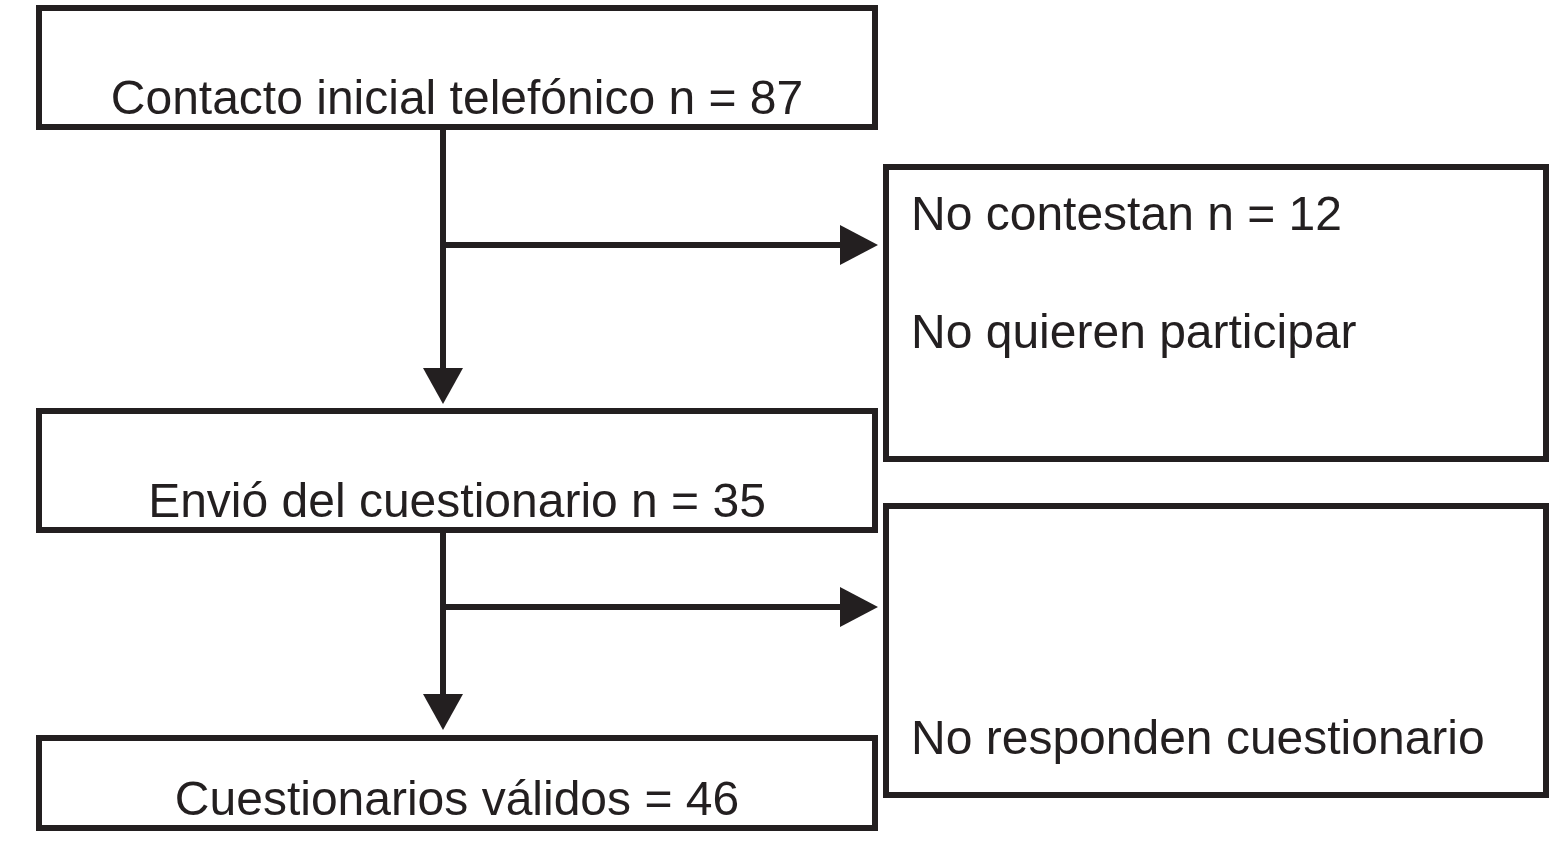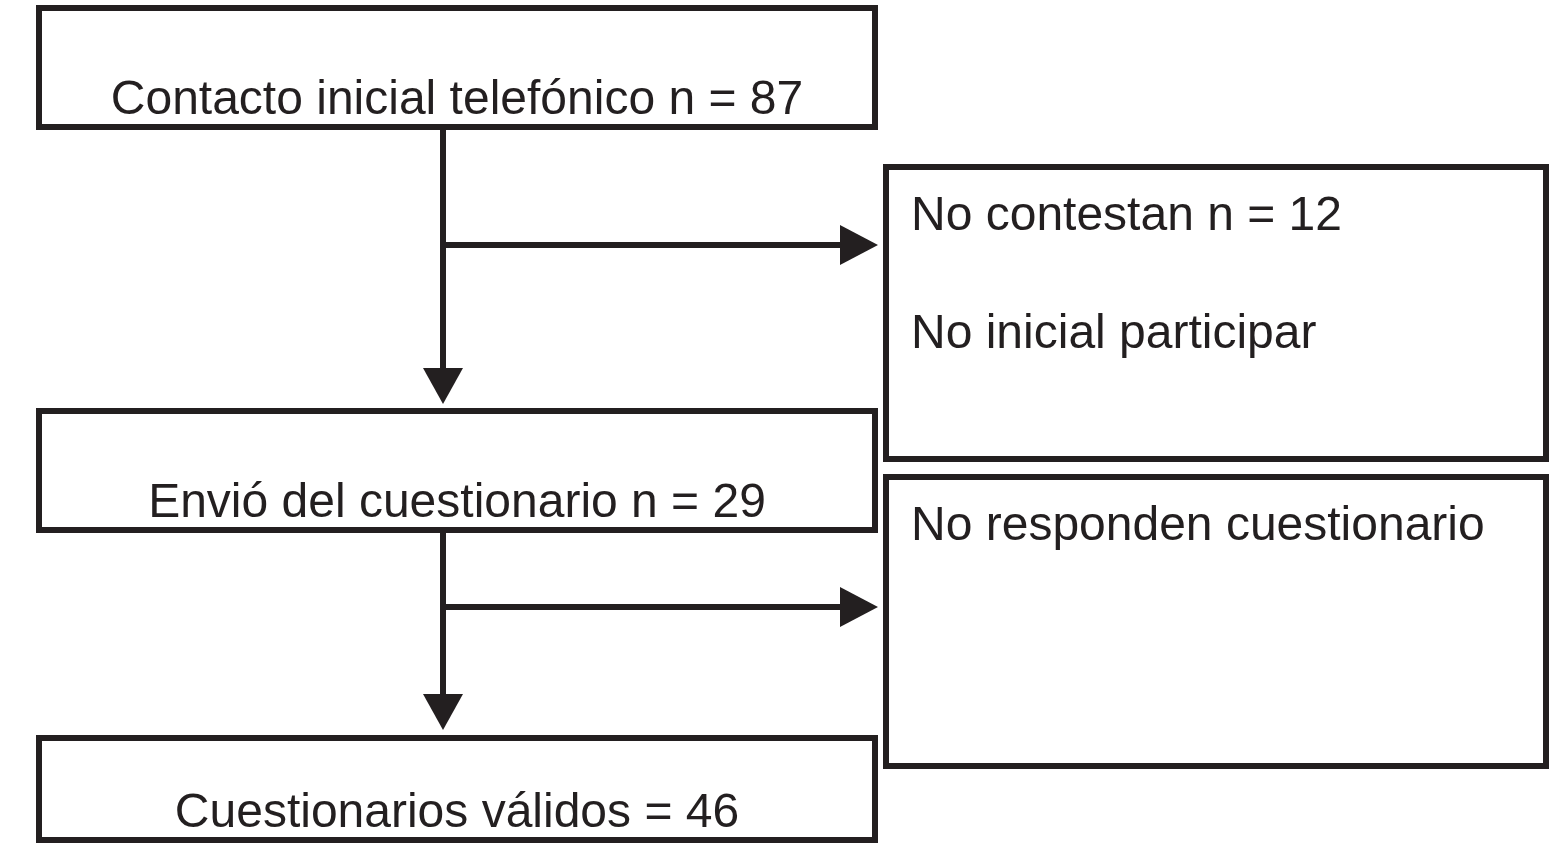--- a/index.html
+++ b/index.html
@@ -31,34 +31,34 @@
     align-items: flex-end;
     justify-content: center;
     text-align: center;
     font-size: 48px;
     line-height: 52px;
     white-space: nowrap;
     margin-left: 32px;
   }
   .main-box.top    { top: 5px;   height: 125px; }
   .main-box.middle { top: 408px; height: 125px; }
-  .main-box.bottom { top: 735px; height: 108px; }
+  .main-box.bottom { top: 735px; height: 96px; }
 
   .excl-box {
     left: 883px;
     width: 666px;
     padding: 18px 20px 28px 22px;
     display: flex;
     flex-direction: column;
     gap: 66px;
     font-size: 48px;
     line-height: 52px;
   }
   .excl-box.first  { top: 164px; height: 298px; }
-  .excl-box.second { top: 474px; height: 295px; }
+  .excl-box.second { top: 503px; height: 295px; justify-content: flex-end; }
   .excl-line { white-space: nowrap; }
 
   .line {
     position: absolute;
     background: var(--ink);
   }
   .vline { width: 6px; }
   .hline { height: 6px; }
 
   .arrowhead-down {
@@ -79,33 +79,33 @@
 </head>
 <body>
 
 <div class="canvas">
 
   <div class="box main-box top">
     <span>Contacto inicial telefónico n = 87</span>
   </div>
 
   <div class="box main-box middle">
-    <span>Envió del cuestionario n = 29</span>
+    <span>Envió del cuestionario n = 35</span>
   </div>
 
   <div class="box main-box bottom">
     <span>Cuestionarios válidos = 46</span>
   </div>
 
   <div class="box excl-box first">
     <div class="excl-para">
       <div class="excl-line">No contestan n = 12</div>
     </div>
     <div class="excl-para">
-      <div class="excl-line">No inicial participar</div>
+      <div class="excl-line">No quieren participar</div>
     </div>
   </div>
 
   <div class="box excl-box second">
     <div class="excl-para">
       <div class="excl-line">No responden cuestionario</div>
     </div>
   </div>
 
   <div class="line vline" style="left:440px; top:130px; height:238px;"></div>

